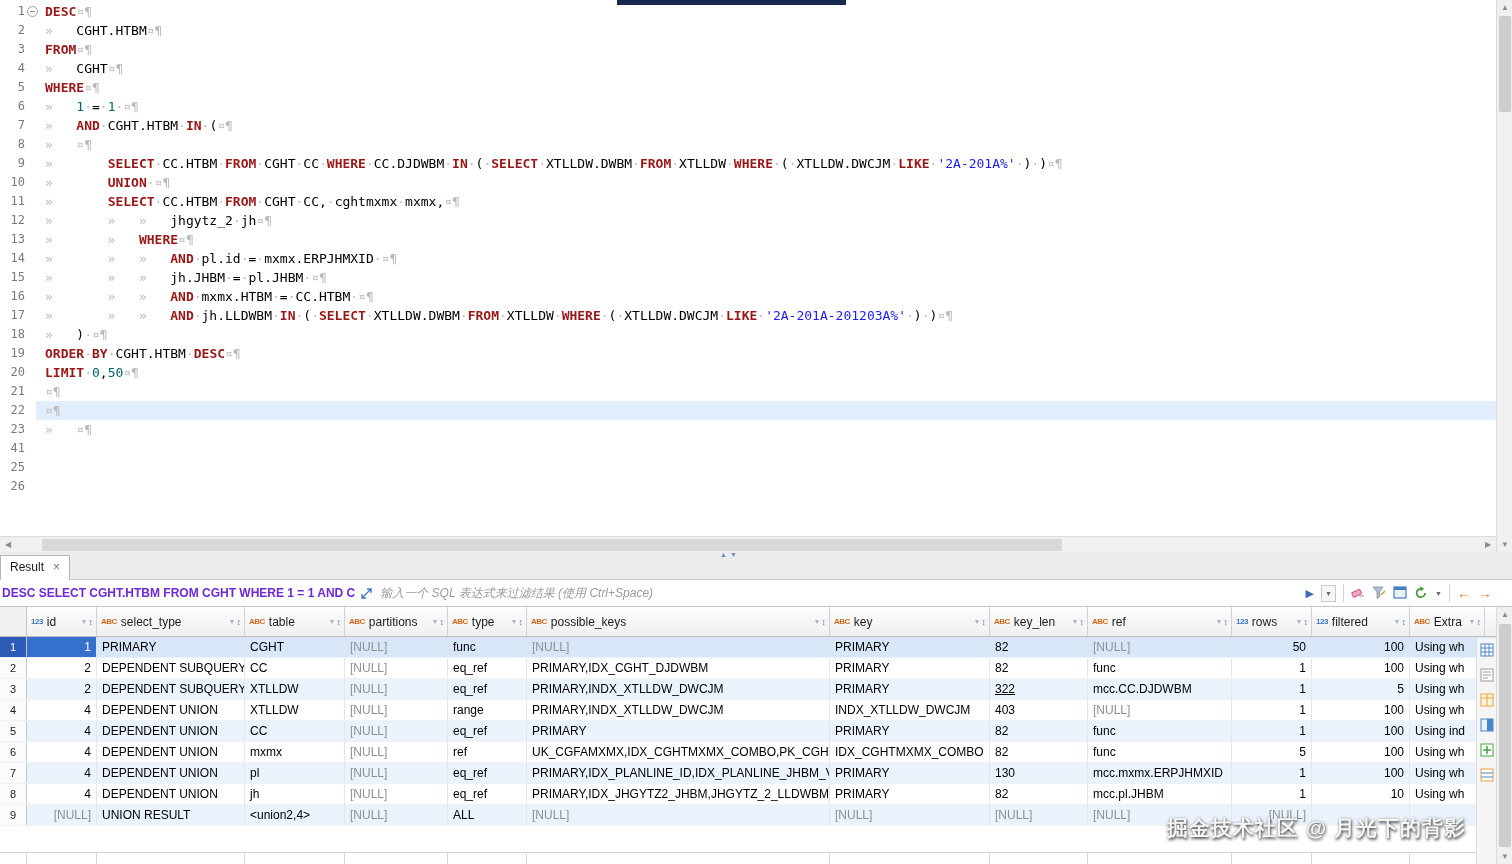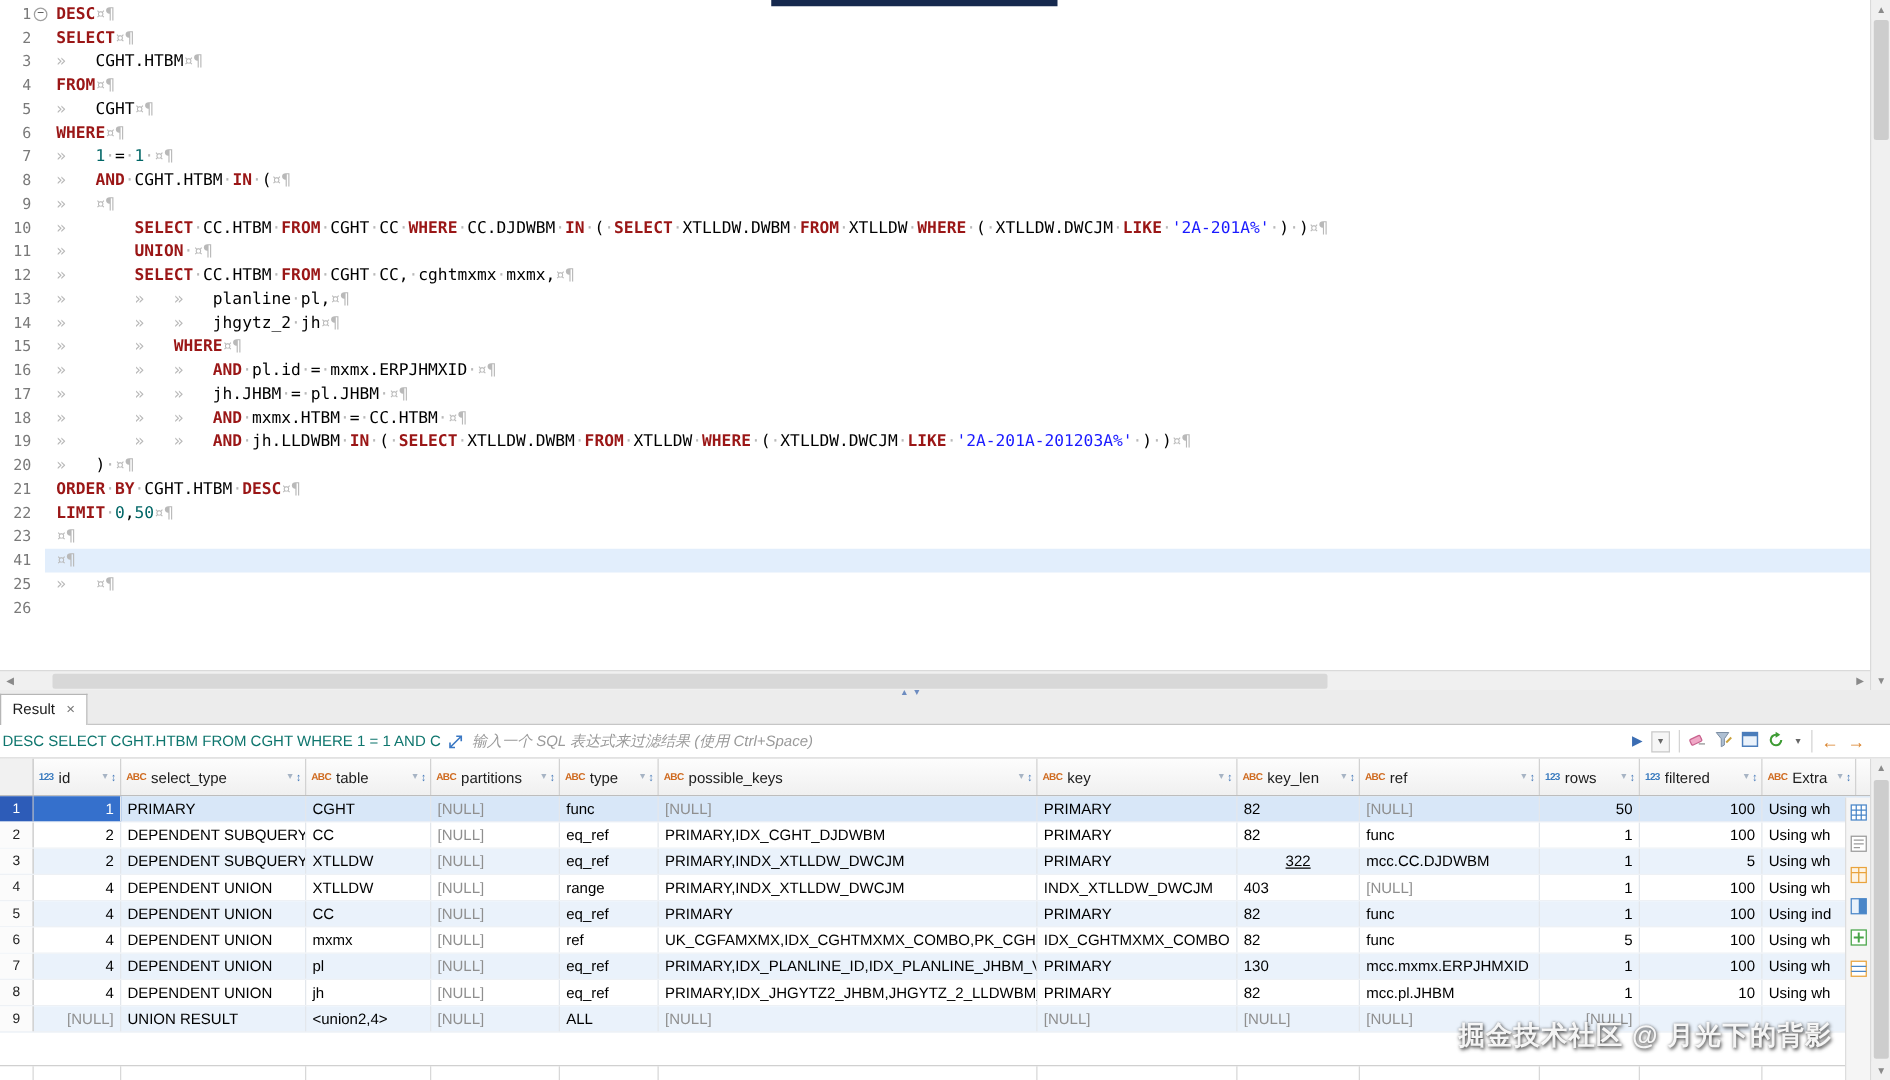--- a/index.html
+++ b/index.html
@@ -43,21 +43,21 @@
 
   
   .tabbar { position:absolute; left:0; top:552px; width:1512px; height:28px; background:#ececec; border-bottom:1px solid #c6c6c6; }
   .tab { position:absolute; left:0; top:3px; height:25px; background:#fff; border:1px solid #b6b6b6; border-bottom:none;
          padding:0 9px; font-size:12px; line-height:23px; color:#1b1b1b; }
   .tab .close { margin-left:9px; color:#777; font-size:12px; }
 
   
   .filterbar { position:absolute; left:0; top:580px; width:1512px; height:27px; background:#fff; border-bottom:1px solid #c6c6c6;
                display:flex; align-items:center; font-size:12px; padding-left:2px; }
-  .fsql { color:#0f766e; white-space:nowrap; overflow:hidden; }
+  .fsql { color:#6d28d9; white-space:nowrap; overflow:hidden;font-weight:bold; }
   .expand-ic { margin:0 7px 0 5px; display:inline-flex; }
   .placeholder { color:#9a9a9a; font-style:italic; white-space:nowrap; overflow:hidden; }
   .ficons { margin-left:auto; display:flex; align-items:center; gap:7px; padding-right:20px; }
   .ficons .gly { font-size:11px; line-height:1; }
   .apply { color:#3b6db3; font-size:9px; }
   .combo { border:1px solid #c9c9c9; background:#f6f6f6; width:15px; height:17px; text-align:center; font-size:7px; line-height:16px; color:#666; }
   .vsep { width:1px; height:18px; background:#d4d4d4; }
   .navarrow { color:#d9822b; font-size:14px; font-weight:bold; }
   .minicaret { color:#666; font-size:7px; }
 
@@ -124,32 +124,30 @@
         <div class="gl">20</div>
         <div class="gl">21</div>
         <div class="gl">22</div>
         <div class="gl">23</div>
         <div class="gl">41</div>
         <div class="gl">25</div>
         <div class="gl">26</div>
       </div>
     <div class="code">
         <div class="cl"><span class="kw">DESC</span><span class="ws">¤¶</span></div>
-        <div class="cl"><span class="kw">SELECT</span><span class="ws">¤¶</span></div>
         <div class="cl"><span class="ws">»   </span><span class="idn">CGHT.HTBM</span><span class="ws">¤¶</span></div>
         <div class="cl"><span class="kw">FROM</span><span class="ws">¤¶</span></div>
         <div class="cl"><span class="ws">»   </span><span class="idn">CGHT</span><span class="ws">¤¶</span></div>
         <div class="cl"><span class="kw">WHERE</span><span class="ws">¤¶</span></div>
         <div class="cl"><span class="ws">»   </span><span class="num">1</span><span class="ws">·</span><span class="idn">=</span><span class="ws">·</span><span class="num">1</span><span class="ws">·¤¶</span></div>
         <div class="cl"><span class="ws">»   </span><span class="kw">AND</span><span class="ws">·</span><span class="idn">CGHT.HTBM</span><span class="ws">·</span><span class="kw">IN</span><span class="ws">·</span><span class="idn">(</span><span class="ws">¤¶</span></div>
         <div class="cl"><span class="ws">»   ¤¶</span></div>
         <div class="cl"><span class="ws">»       </span><span class="kw">SELECT</span><span class="ws">·</span><span class="idn">CC.HTBM</span><span class="ws">·</span><span class="kw">FROM</span><span class="ws">·</span><span class="idn">CGHT</span><span class="ws">·</span><span class="idn">CC</span><span class="ws">·</span><span class="kw">WHERE</span><span class="ws">·</span><span class="idn">CC.DJDWBM</span><span class="ws">·</span><span class="kw">IN</span><span class="ws">·</span><span class="idn">(</span><span class="ws">·</span><span class="kw">SELECT</span><span class="ws">·</span><span class="idn">XTLLDW.DWBM</span><span class="ws">·</span><span class="kw">FROM</span><span class="ws">·</span><span class="idn">XTLLDW</span><span class="ws">·</span><span class="kw">WHERE</span><span class="ws">·</span><span class="idn">(</span><span class="ws">·</span><span class="idn">XTLLDW.DWCJM</span><span class="ws">·</span><span class="kw">LIKE</span><span class="ws">·</span><span class="str">'2A-201A%'</span><span class="ws">·</span><span class="idn">)</span><span class="ws">·</span><span class="idn">)</span><span class="ws">¤¶</span></div>
         <div class="cl"><span class="ws">»       </span><span class="kw">UNION</span><span class="ws">·¤¶</span></div>
         <div class="cl"><span class="ws">»       </span><span class="kw">SELECT</span><span class="ws">·</span><span class="idn">CC.HTBM</span><span class="ws">·</span><span class="kw">FROM</span><span class="ws">·</span><span class="idn">CGHT</span><span class="ws">·</span><span class="idn">CC,</span><span class="ws">·</span><span class="idn">cghtmxmx</span><span class="ws">·</span><span class="idn">mxmx,</span><span class="ws">¤¶</span></div>
-        <div class="cl"><span class="ws">»       »   »   </span><span class="idn">planline</span><span class="ws">·</span><span class="idn">pl,</span><span class="ws">¤¶</span></div>
         <div class="cl"><span class="ws">»       »   »   </span><span class="idn">jhgytz_2</span><span class="ws">·</span><span class="idn">jh</span><span class="ws">¤¶</span></div>
         <div class="cl"><span class="ws">»       »   </span><span class="kw">WHERE</span><span class="ws">¤¶</span></div>
         <div class="cl"><span class="ws">»       »   »   </span><span class="kw">AND</span><span class="ws">·</span><span class="idn">pl.id</span><span class="ws">·</span><span class="idn">=</span><span class="ws">·</span><span class="idn">mxmx.ERPJHMXID</span><span class="ws">·¤¶</span></div>
         <div class="cl"><span class="ws">»       »   »   </span><span class="idn">jh.JHBM</span><span class="ws">·</span><span class="idn">=</span><span class="ws">·</span><span class="idn">pl.JHBM</span><span class="ws">·¤¶</span></div>
         <div class="cl"><span class="ws">»       »   »   </span><span class="kw">AND</span><span class="ws">·</span><span class="idn">mxmx.HTBM</span><span class="ws">·</span><span class="idn">=</span><span class="ws">·</span><span class="idn">CC.HTBM</span><span class="ws">·¤¶</span></div>
         <div class="cl"><span class="ws">»       »   »   </span><span class="kw">AND</span><span class="ws">·</span><span class="idn">jh.LLDWBM</span><span class="ws">·</span><span class="kw">IN</span><span class="ws">·</span><span class="idn">(</span><span class="ws">·</span><span class="kw">SELECT</span><span class="ws">·</span><span class="idn">XTLLDW.DWBM</span><span class="ws">·</span><span class="kw">FROM</span><span class="ws">·</span><span class="idn">XTLLDW</span><span class="ws">·</span><span class="kw">WHERE</span><span class="ws">·</span><span class="idn">(</span><span class="ws">·</span><span class="idn">XTLLDW.DWCJM</span><span class="ws">·</span><span class="kw">LIKE</span><span class="ws">·</span><span class="str">'2A-201A-201203A%'</span><span class="ws">·</span><span class="idn">)</span><span class="ws">·</span><span class="idn">)</span><span class="ws">¤¶</span></div>
         <div class="cl"><span class="ws">»   </span><span class="idn">)</span><span class="ws">·¤¶</span></div>
         <div class="cl"><span class="kw">ORDER</span><span class="ws">·</span><span class="kw">BY</span><span class="ws">·</span><span class="idn">CGHT.HTBM</span><span class="ws">·</span><span class="kw">DESC</span><span class="ws">¤¶</span></div>
         <div class="cl"><span class="kw">LIMIT</span><span class="ws">·</span><span class="num">0</span><span class="idn">,</span><span class="num">50</span><span class="ws">¤¶</span></div>
         <div class="cl"><span class="ws">¤¶</span></div>
@@ -355,21 +353,21 @@
         </div>
         <div class="grow odd">
           <div class="rn">3</div>
           <div class="gcell" style="width: 70px; text-align: right;">2</div>
           <div class="gcell" style="width: 148px; text-align: left;">DEPENDENT SUBQUERY</div>
           <div class="gcell" style="width: 100px; text-align: left;">XTLLDW</div>
           <div class="gcell nul" style="width: 103px; text-align: left;">[NULL]</div>
           <div class="gcell" style="width: 79px; text-align: left;">eq_ref</div>
           <div class="gcell" style="width: 303px; text-align: left;">PRIMARY,INDX_XTLLDW_DWCJM</div>
           <div class="gcell" style="width: 160px; text-align: left;">PRIMARY</div>
-          <div class="gcell" style="width: 98px; text-align: center; text-decoration: underline;">322</div>
+          <div class="gcell" style="width: 98px; text-align: left; text-decoration: underline;">322</div>
           <div class="gcell" style="width: 144px; text-align: left;">mcc.CC.DJDWBM</div>
           <div class="gcell" style="width: 80px; text-align: right;">1</div>
           <div class="gcell" style="width: 98px; text-align: right;">5</div>
           <div class="gcell" style="width: 75px; text-align: left;">Using wh</div>
         </div>
         <div class="grow">
           <div class="rn">4</div>
           <div class="gcell" style="width: 70px; text-align: right;">4</div>
           <div class="gcell" style="width: 148px; text-align: left;">DEPENDENT UNION</div>
           <div class="gcell" style="width: 100px; text-align: left;">XTLLDW</div>

